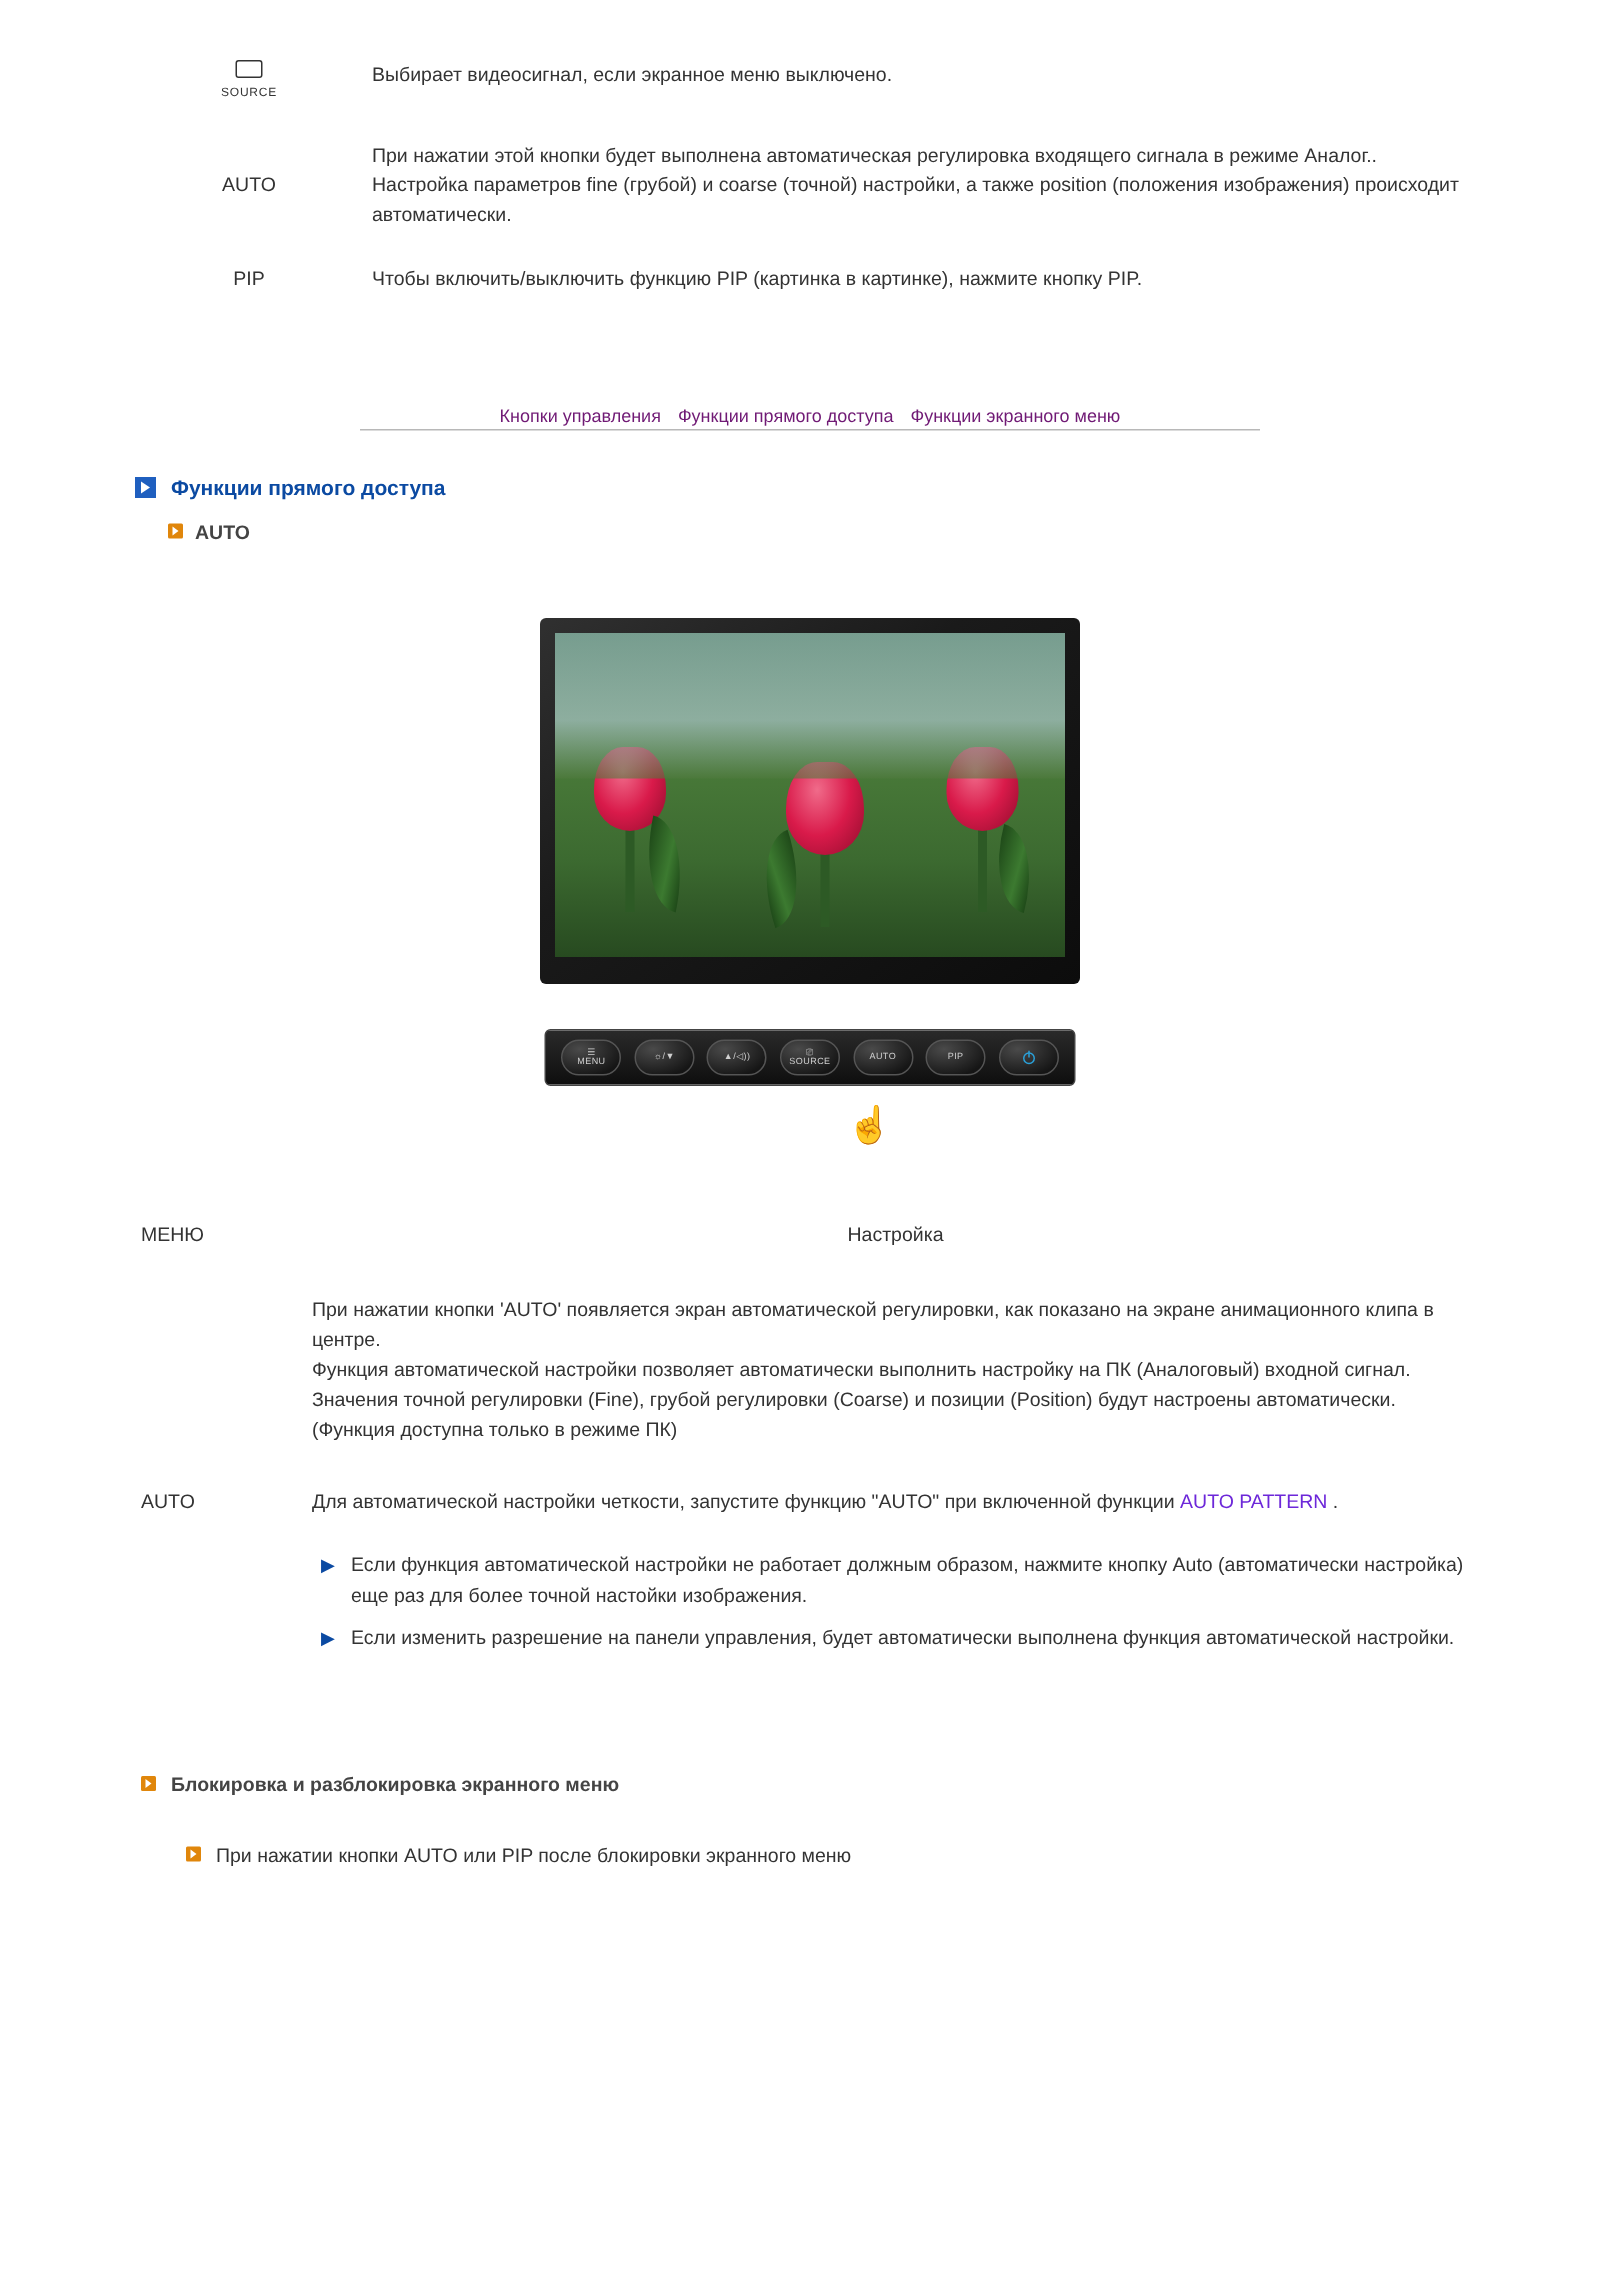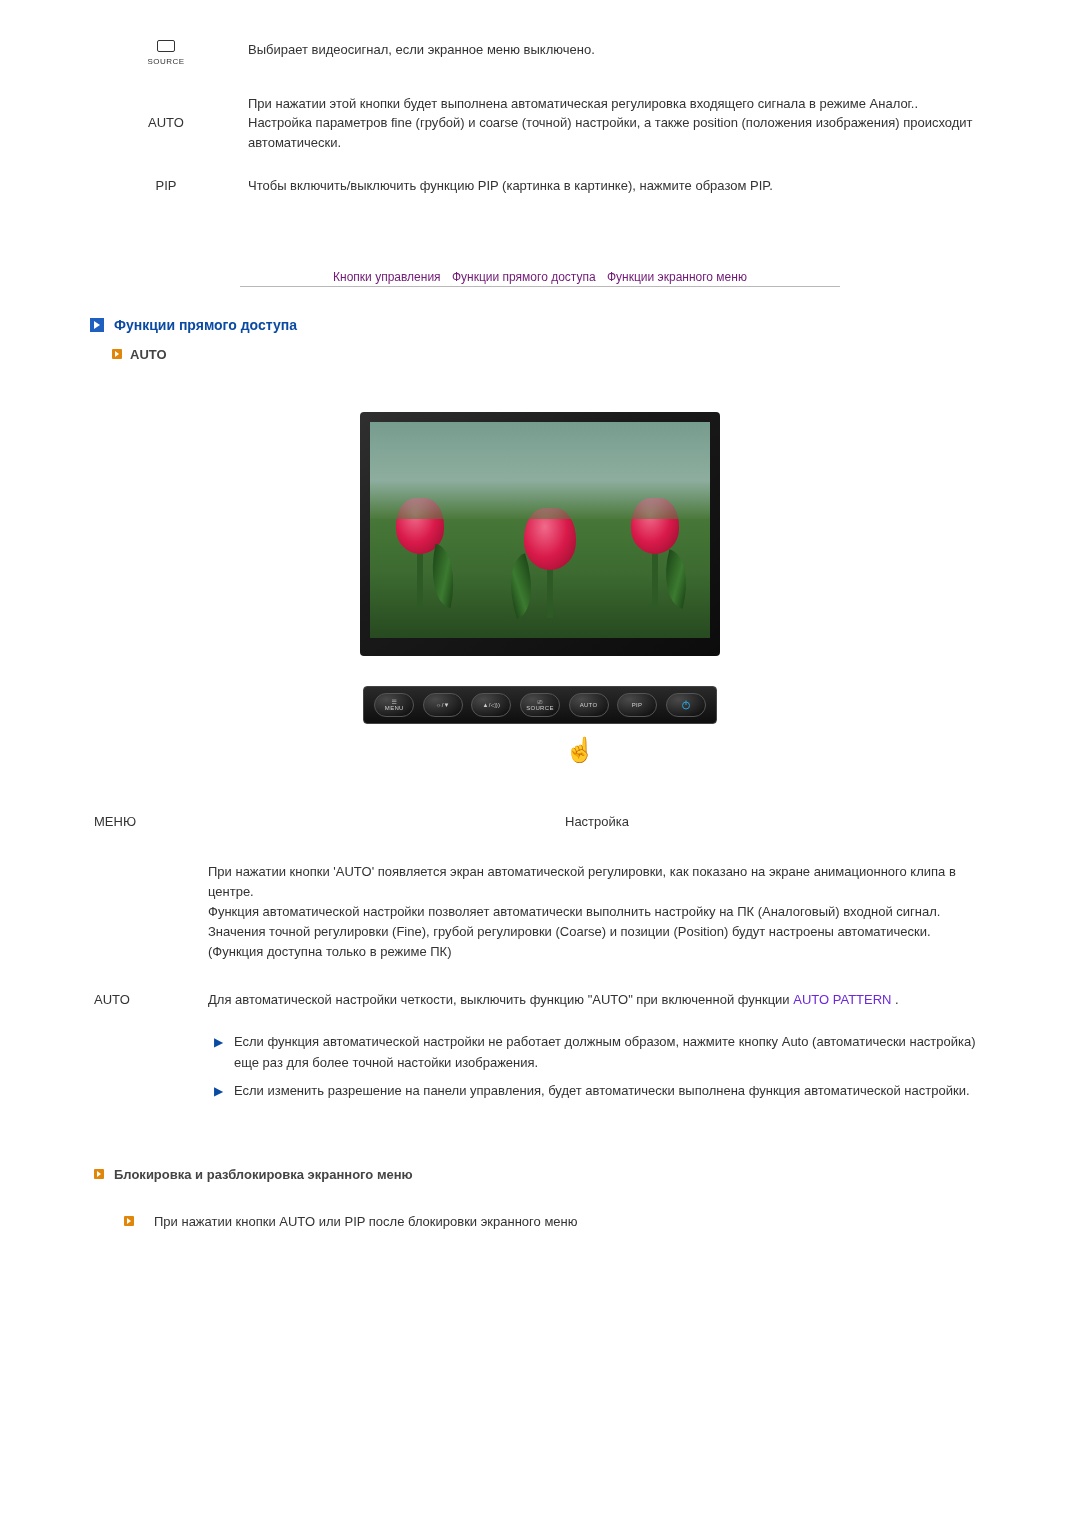--- a/index.html
+++ b/index.html
@@ -252,36 +252,36 @@
   }
   .arrow-bullet {
     color: #0b4aa2;
     font-size: 12px;
     position: absolute;
     left: 6px;
     top: 5px;
   }
 
   .lock-title {
-    margin-top: 56px;
+    margin-top: 70px;
     display: flex;
     align-items: center;
     gap: 10px;
     margin-left: 4px;
   }
   .lock-title .t {
     font-size: 13px;
     color: #444;
     font-weight: bold;
   }
   .lock-step {
     margin: 32px 0 0 34px;
     display: flex;
     align-items: flex-start;
-    gap: 20px;
+    gap: 10px;
     font-size: 13px;
   }
 </style>
 </head>
 <body>
 
 <div class="page">
 
   <table class="btn-table">
     <tbody>
@@ -293,21 +293,21 @@
         </span>
       </td>
       <td>Выбирает видеосигнал, если экранное меню выключено.</td>
     </tr>
     <tr>
       <td class="label">AUTO</td>
       <td>При нажатии этой кнопки будет выполнена автоматическая регулировка входящего сигнала в режиме Аналог.. Настройка параметров fine (грубой) и coarse (точной) настройки, а также position (положения изображения) происходит автоматически.</td>
     </tr>
     <tr>
       <td class="label">PIP</td>
-      <td>Чтобы включить/выключить функцию PIP (картинка в картинке), нажмите образом PIP.</td>
+      <td>Чтобы включить/выключить функцию PIP (картинка в картинке), нажмите кнопку PIP.</td>
     </tr>
   </tbody>
     </table>
 
   <div class="crumb-wrap">
     <div class="crumb-row">
       <span>Кнопки управления</span>
       <span>Функции прямого доступа</span>
       <span>Функции экранного меню</span>
     </div>
@@ -373,21 +373,21 @@
     </tr>
     <tr>
       <td class="side"></td>
       <td style="white-space:pre-line">При нажатии кнопки 'AUTO' появляется экран автоматической регулировки, как показано на экране анимационного клипа в центре.
 Функция автоматической настройки позволяет автоматически выполнить настройку на ПК (Аналоговый) входной сигнал. Значения точной регулировки (Fine), грубой регулировки (Coarse) и позиции (Position) будут настроены автоматически.
 (Функция доступна только в режиме ПК)</td>
     </tr>
     <tr>
       <td class="side" style="padding-top:22px">AUTO</td>
       <td style="padding-top:22px">
-        <span>Для автоматической настройки четкости, выключить функцию "AUTO" при включенной функции </span><a href="#" class="link">AUTO PATTERN</a><span> .</span>
+        <span>Для автоматической настройки четкости, запустите функцию "AUTO" при включенной функции </span><a href="#" class="link">AUTO PATTERN</a><span> .</span>
         <ul class="arrow-list">
           <li>
             <span class="arrow-bullet">▶</span>
             <span>Если функция автоматической настройки не работает должным образом, нажмите кнопку Auto (автоматически настройка) еще раз для более точной настойки изображения.</span>
           </li>
           <li>
             <span class="arrow-bullet">▶</span>
             <span>Если изменить разрешение на панели управления, будет автоматически выполнена функция автоматической настройки.</span>
           </li>
         </ul>

